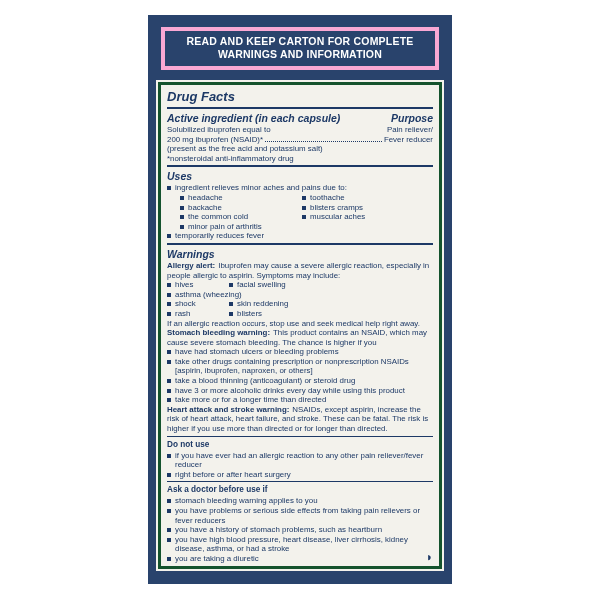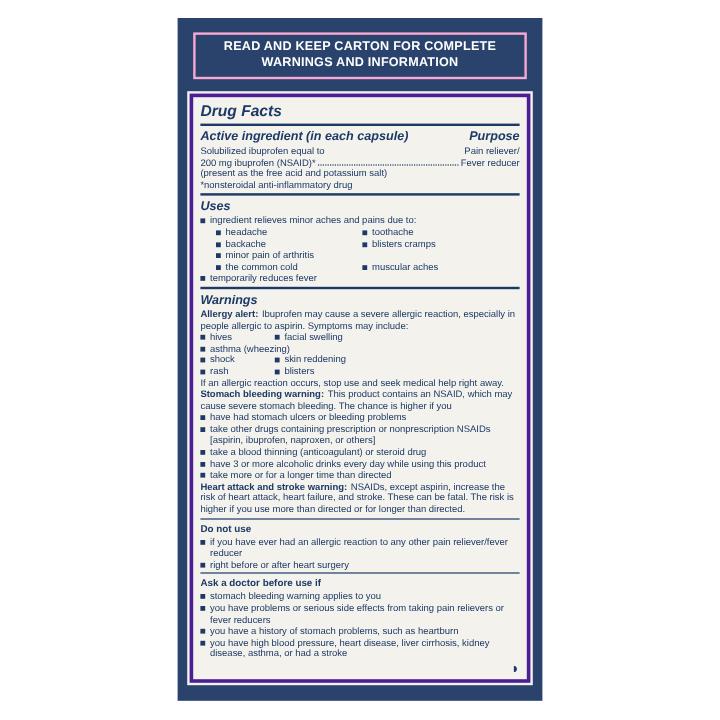--- a/index.html
+++ b/index.html
@@ -9,32 +9,32 @@
     font-family:"Liberation Sans", sans-serif;
     -webkit-font-smoothing:antialiased;
   }
   .carton{
     position:absolute;left:148px;top:15px;width:304px;height:569px;
     background:#29436c;box-sizing:border-box;
     padding:12px 8px 13px 8px;
     display:flex;flex-direction:column;
   }
   .carton-header{
-    border:2px solid #f9a8d4;
+    border:4px solid #f9a8d4;
     margin:0 5px 10px 5px;
     padding:4px 2px 5px 2px;
     text-align:center;color:#ffffff;
     font-weight:bold;font-size:10.5px;line-height:13px;letter-spacing:.2px;
   }
   .panel-outer{
     background:#f3f2ec;padding:2px;flex:1;min-height:0;
   }
   .panel{
     height:100%;box-sizing:border-box;
-    border:3px solid #4c1d95;background:#f3f2ec;
+    border:3px solid #14532d;background:#f3f2ec;
     padding:2px 6px 4px 6px;
     position:relative;overflow:hidden;
     color:#1d3966;font-size:7.9px;line-height:9.6px;
   }
   .df-title{
     font-size:13px;line-height:15px;font-weight:bold;font-style:italic;
     padding:2px 0 3px 0;
   }
   .rule-thick{border-top:2.5px solid #1d3966;margin:0 0 2px 0;}
   .rule-thin{border-top:1px solid #1d3966;margin:2px 0 2px 0;}
@@ -124,33 +124,33 @@
       <div class="pair pair-uses-1">
             <span class="sq"></span>
             <span>backache</span>
           </div>
       <div class="pair">
             <span class="sq"></span>
             <span>blisters cramps</span>
           </div>
     </div>
     <div class="flexrow indent">
+      <div class="pair pair-uses-1">
+            <span class="sq"></span>
+            <span>the common cold</span>
+          </div>
+      <div class="pair">
+            <span class="sq"></span>
+            <span>muscular aches</span>
+          </div>
+    </div>
+    <div class="flexrow indent">
       <div class="pair">
             <span class="sq"></span>
             <span>minor pain of arthritis</span>
-          </div>
-    </div>
-    <div class="flexrow indent">
-      <div class="pair pair-uses-1">
-            <span class="sq"></span>
-            <span>the common cold</span>
-          </div>
-      <div class="pair">
-            <span class="sq"></span>
-            <span>muscular aches</span>
           </div>
     </div>
     <div class="bi">
       <span class="sq"></span>
       <span class="bt">temporarily reduces fever</span>
     </div>
 
     <div class="rule-thick" style="margin-top:2px"></div>
 
     <div class="sec-head">Warnings</div>
@@ -247,18 +247,22 @@
           <span class="bt">you have problems or serious side effects from taking pain relievers or fever reducers</span>
         </div>
     <div class="bi">
           <span class="sq"></span>
           <span class="bt">you have a history of stomach problems, such as heartburn</span>
         </div>
     <div class="bi">
           <span class="sq"></span>
           <span class="bt">you have high blood pressure, heart disease, liver cirrhosis, kidney disease, asthma, or had a stroke</span>
         </div>
+    <div class="bi">
+          <span class="sq"></span>
+          <span class="bt">you are taking a diuretic</span>
+        </div>
 
     <span class="cont-arrow">◗</span>
 
   </div>
   </div>
 </div>
 
 </body></html>

